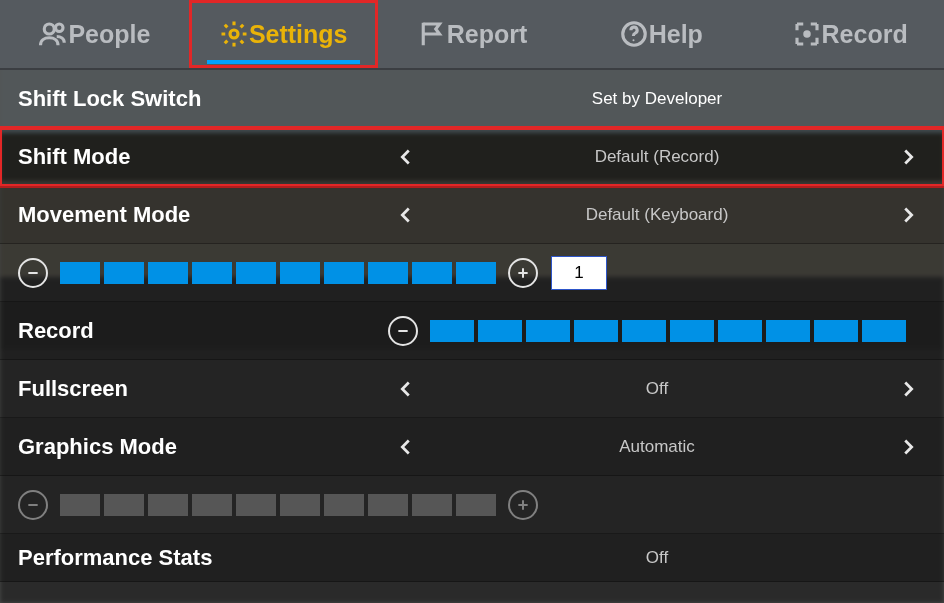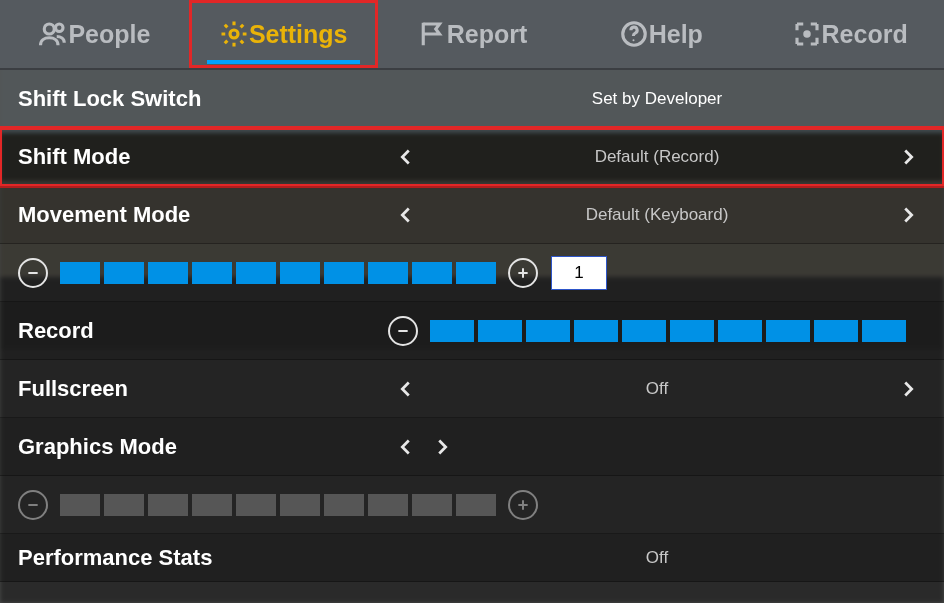--- a/index.html
+++ b/index.html
@@ -315,20 +315,23 @@
         </div>
       </div>
 
       <div class="row shade">
         <div class="label">Graphics Mode</div>
         <div class="chev">
           <svg viewBox="0 0 24 24" width="22" height="22">
               <polyline points="15 5 8 12 15 19"></polyline>
             </svg>
         </div>
+        <div class="value-area">
+          <span class="valtext">Automatic</span>
+        </div>
         <div class="chev">
           <svg viewBox="0 0 24 24" width="22" height="22">
               <polyline points="9 5 16 12 9 19"></polyline>
             </svg>
         </div>
       </div>
 
       <div class="row clear">
         <div class="round dim">
             <svg viewBox="0 0 24 24" width="16" height="16" stroke="currentColor" stroke-width="3">

